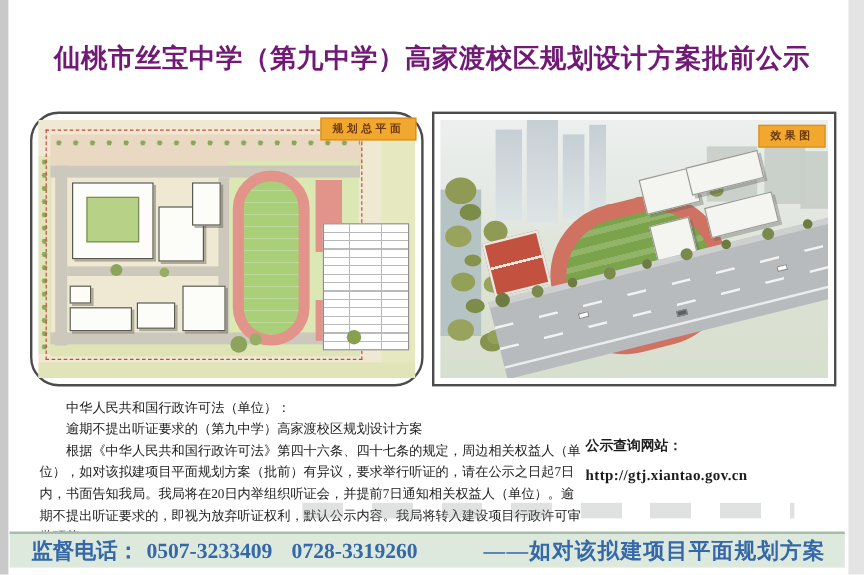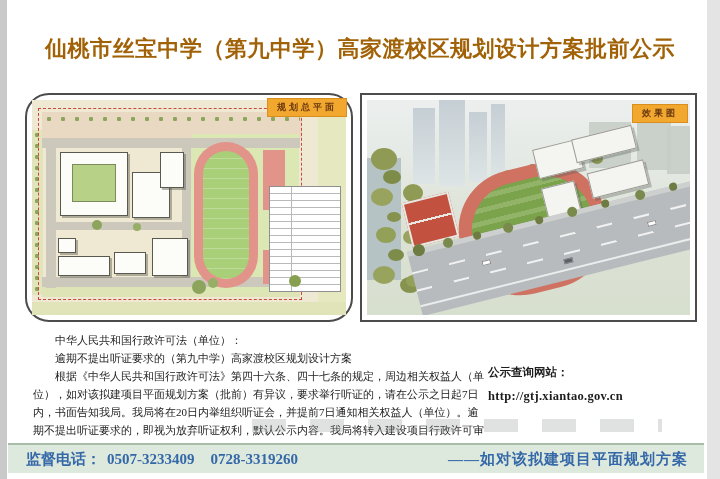--- a/index.html
+++ b/index.html
@@ -3,21 +3,21 @@
 <meta charset="utf-8">
 <style>
   * { margin:0; padding:0; box-sizing:border-box; }
   html,body { width:720px; height:479px; background:#f4f4f4; font-family:"Liberation Sans", sans-serif; }
   .page { position:relative; width:720px; height:479px; background:#ffffff; overflow:hidden; }
 
   .edge-left  { position:absolute; left:0; top:0; width:7px; height:479px; background:#c9c9c9; }
   .edge-right { position:absolute; right:0; top:0; width:13px; height:479px; background:#e4e4e4; }
 
   .title { position:absolute; left:20px; right:20px; top:34px; text-align:center;
-           font-size:22px; font-weight:bold; color:#a16207; letter-spacing:0.5px;
+           font-size:22px; font-weight:bold; color:#701a75; letter-spacing:0.5px;
            font-family:"Liberation Sans","DejaVu Sans",sans-serif; }
 
   
   .panel { position:absolute; top:93px; height:229px; background:#fff;
            border:2px solid #4c4c4c; padding:5px; }
   .panel-left  { left:25px;  width:328px;border-radius:24px; }
   .panel-right { left:360px; width:337px; }
   .badge { position:absolute; z-index:9; background:#f2a72e; color:#6b3a10;
            font-size:9px; font-weight:bold; letter-spacing:3px; padding:2px 9px;
            border:1px solid #d88f1d; }
@@ -132,21 +132,21 @@
   .publicity { position:absolute; left:488px; top:360px; width:215px;
                font-family:"Liberation Serif","DejaVu Serif",serif;
                font-size:11.5px; font-weight:bold; color:#1c1c1c; line-height:24px; }
   .publicity .url { font-size:12.5px; letter-spacing:0.3px; }
 
   
   .footer { position:absolute; left:8px; top:443px; width:696px; height:30px;
             background:#dde9dc; border-top:2px solid #a8bcaa;
             display:flex; align-items:center; padding:0 16px 0 18px;
             font-family:"Liberation Serif","DejaVu Serif",serif;
-            font-size:15px; font-weight:bold; color:#3568a8; }
+            font-size:18px; font-weight:bold; color:#3568a8; }
   .footer .ph1 { margin-left:6px; }
   .footer .ph2 { margin-left:16px; }
   .footer .producer { margin-left:auto; letter-spacing:1px; }
   .watermark { position:absolute; left:210px; top:428px; z-index:8;
                font-family:"Liberation Sans","DejaVu Sans",sans-serif;
                font-size:30px; font-weight:bold; letter-spacing:3px;
                color:rgba(255,255,255,.92); text-shadow:0 0 1px rgba(160,170,165,.6); }
   .ghost { position:absolute; left:252px; top:419px; width:410px; height:13px; z-index:1;
            background:repeating-linear-gradient(90deg, rgba(140,150,145,.28) 0 34px, transparent 34px 58px); }
 </style>

